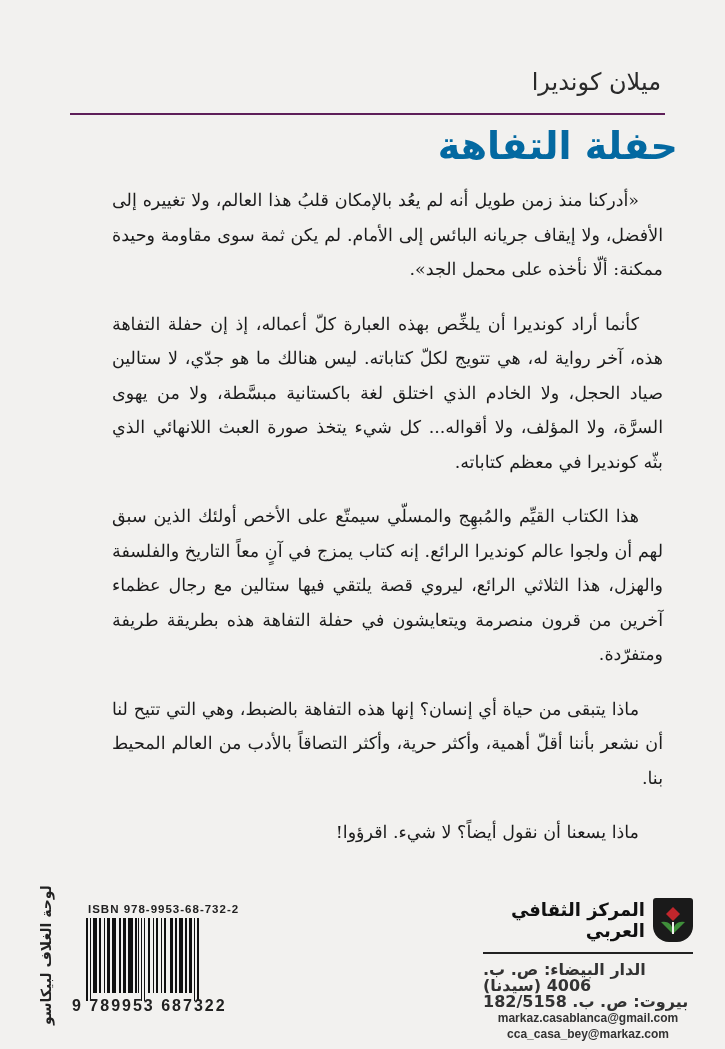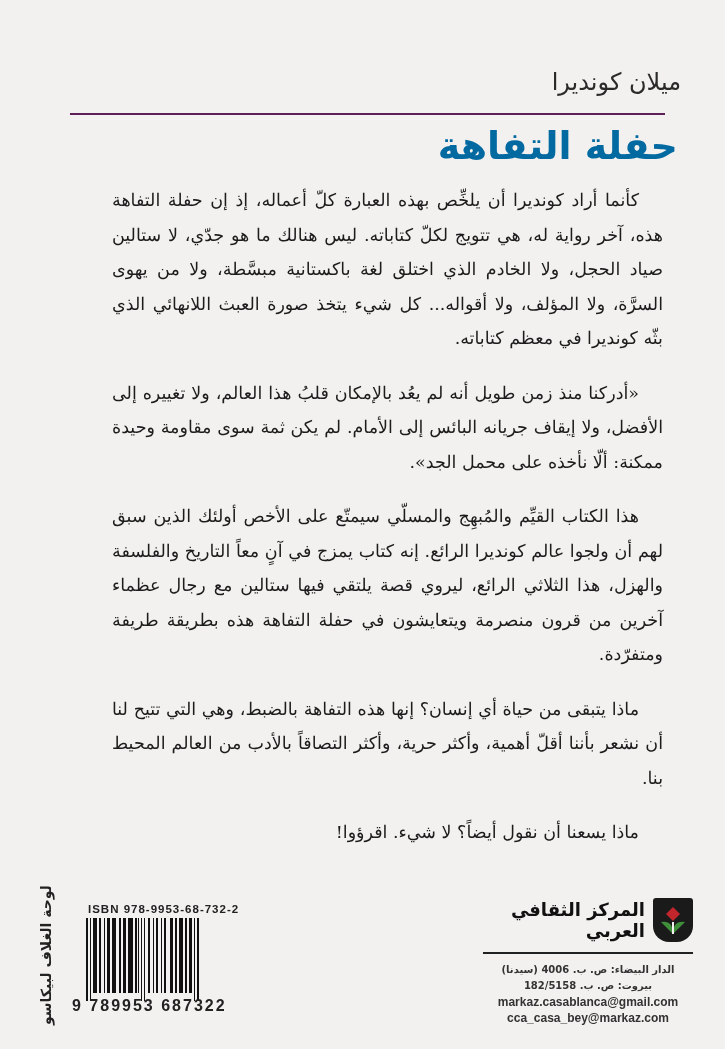--- a/index.html
+++ b/index.html
@@ -5,21 +5,21 @@
   html, body { margin:0; padding:0; }
   body {
     width:725px; height:1049px; overflow:hidden;
     background:#f2f1ef;
     font-family:"DejaVu Serif", serif;
     color:#1c1c1c;
     position:relative;
   }
   .page { position:absolute; inset:0; }
   .author {
-    position:absolute; right:44px; top:68px;
+    position:absolute; right:64px; top:68px;
     font-family:"DejaVu Sans", sans-serif;
     font-size:24px; color:#2a2a2a; direction:rtl;
   }
   .divider {
     position:absolute; left:70px; width:595px; top:113px; height:2px;
     background:#5e1f59;
   }
   .title {
     position:absolute; right:47px; top:124px;
     font-family:"DejaVu Sans", sans-serif;
@@ -61,40 +61,40 @@
   .pub-logo {
     width:40px; height:44px; background:#1a1a1a;
     border-radius:3px 3px 16px 16px; position:relative; margin-left:8px;
   }
   .pub-name {
     font-family:"DejaVu Sans", sans-serif; font-weight:bold; font-size:18px;
     direction:rtl; color:#111;
   }
   .pub-rule { height:2px; background:#222; margin:10px 0 8px 0; }
   .pub-line {
-    font-family:"DejaVu Sans", sans-serif; font-weight:bold; font-size:10px;
-    direction:rtl; text-align:center; line-height:16px; color:#333;
+    font-family:"DejaVu Sans", sans-serif; font-weight:bold; font-size:16px;
+    direction:rtl; text-align:left; line-height:16px; color:#333;
   }
   .pub-email {
     font-family:"Liberation Sans", sans-serif; font-weight:bold; font-size:12px;
     text-align:center; line-height:16px; color:#333;
   }
 </style>
 </head>
 <body>
 
 <div class="page">
 
   <div class="author">ميلان كونديرا</div>
   <div class="divider"></div>
   <div class="title">حفلة التفاهة</div>
 
   <div class="body-text">
+    <p>«أدركنا منذ زمن طويل أنه لم يعُد بالإمكان قلبُ هذا العالم، ولا تغييره إلى الأفضل، ولا إيقاف جريانه البائس إلى الأمام. لم يكن ثمة سوى مقاومة وحيدة ممكنة: ألّا نأخذه على محمل الجد».</p>
     <p>كأنما أراد كونديرا أن يلخِّص بهذه العبارة كلّ أعماله، إذ إن حفلة التفاهة هذه، آخر رواية له، هي تتويج لكلّ كتاباته. ليس هنالك ما هو جدّي، لا ستالين صياد الحجل، ولا الخادم الذي اختلق لغة باكستانية مبسَّطة، ولا من يهوى السرَّة، ولا المؤلف، ولا أقواله... كل شيء يتخذ صورة العبث اللانهائي الذي بثّه كونديرا في معظم كتاباته.</p>
-    <p>«أدركنا منذ زمن طويل أنه لم يعُد بالإمكان قلبُ هذا العالم، ولا تغييره إلى الأفضل، ولا إيقاف جريانه البائس إلى الأمام. لم يكن ثمة سوى مقاومة وحيدة ممكنة: ألّا نأخذه على محمل الجد».</p>
     <p>هذا الكتاب القيِّم والمُبهِج والمسلّي سيمتّع على الأخص أولئك الذين سبق لهم أن ولجوا عالم كونديرا الرائع. إنه كتاب يمزج في آنٍ معاً التاريخ والفلسفة والهزل، هذا الثلاثي الرائع، ليروي قصة يلتقي فيها ستالين مع رجال عظماء آخرين من قرون منصرمة ويتعايشون في حفلة التفاهة هذه بطريقة طريفة ومتفرّدة.</p>
     <p>ماذا يتبقى من حياة أي إنسان؟ إنها هذه التفاهة بالضبط، وهي التي تتيح لنا أن نشعر بأننا أقلّ أهمية، وأكثر حرية، وأكثر التصاقاً بالأدب من العالم المحيط بنا.</p>
     <p>ماذا يسعنا أن نقول أيضاً؟ لا شيء. اقرؤوا!</p>
   </div>
 
   <div class="vertical-credit">لوحة الغلاف لبيكاسو</div>
 
   <div class="isbn-text">ISBN 978-9953-68-732-2</div>
   <div class="barcode">
     <span class="long" style="width:2px;margin-right:2px"></span>

